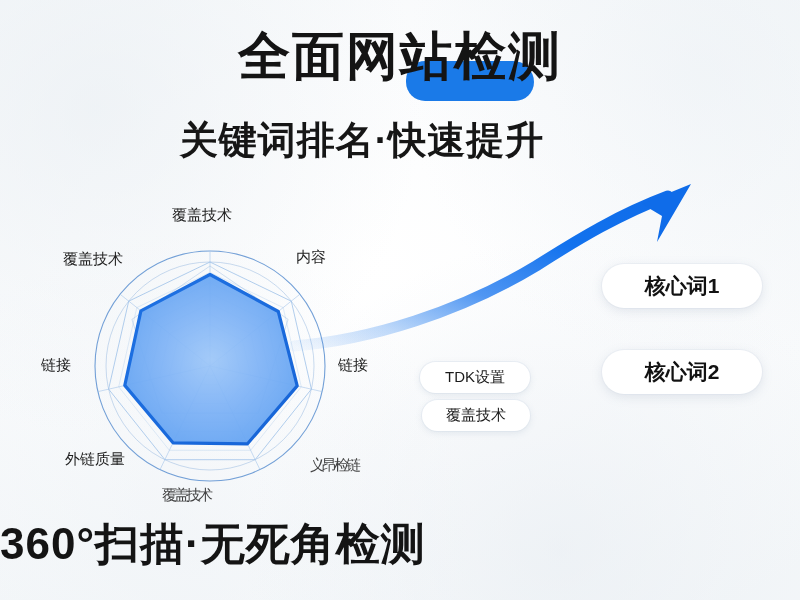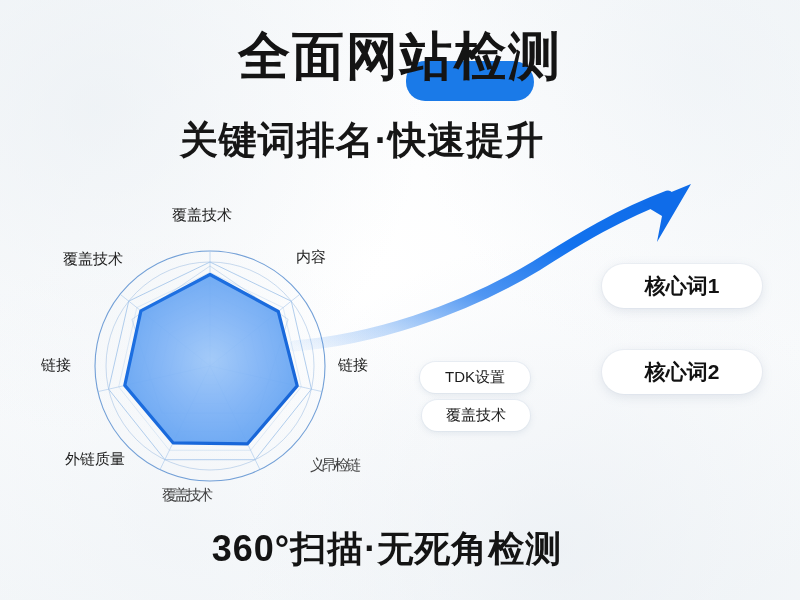--- a/index.html
+++ b/index.html
@@ -72,22 +72,21 @@
     font-size: 38px;
     font-weight: bold;
     letter-spacing: 1px;
     color: #161616;
   }
   .bottom-title {
     position: absolute;
     bottom: 26px;
     left: 0;
     width: 774px;
-    text-align: center;
-    font-size: 36px;
+    font-size: 44px;
     font-weight: bold;
     letter-spacing: 1px;
     color: #141414;
   }
 
   
   .radar-area {
     position: absolute;
     left: 50px;
     top: 208px;

